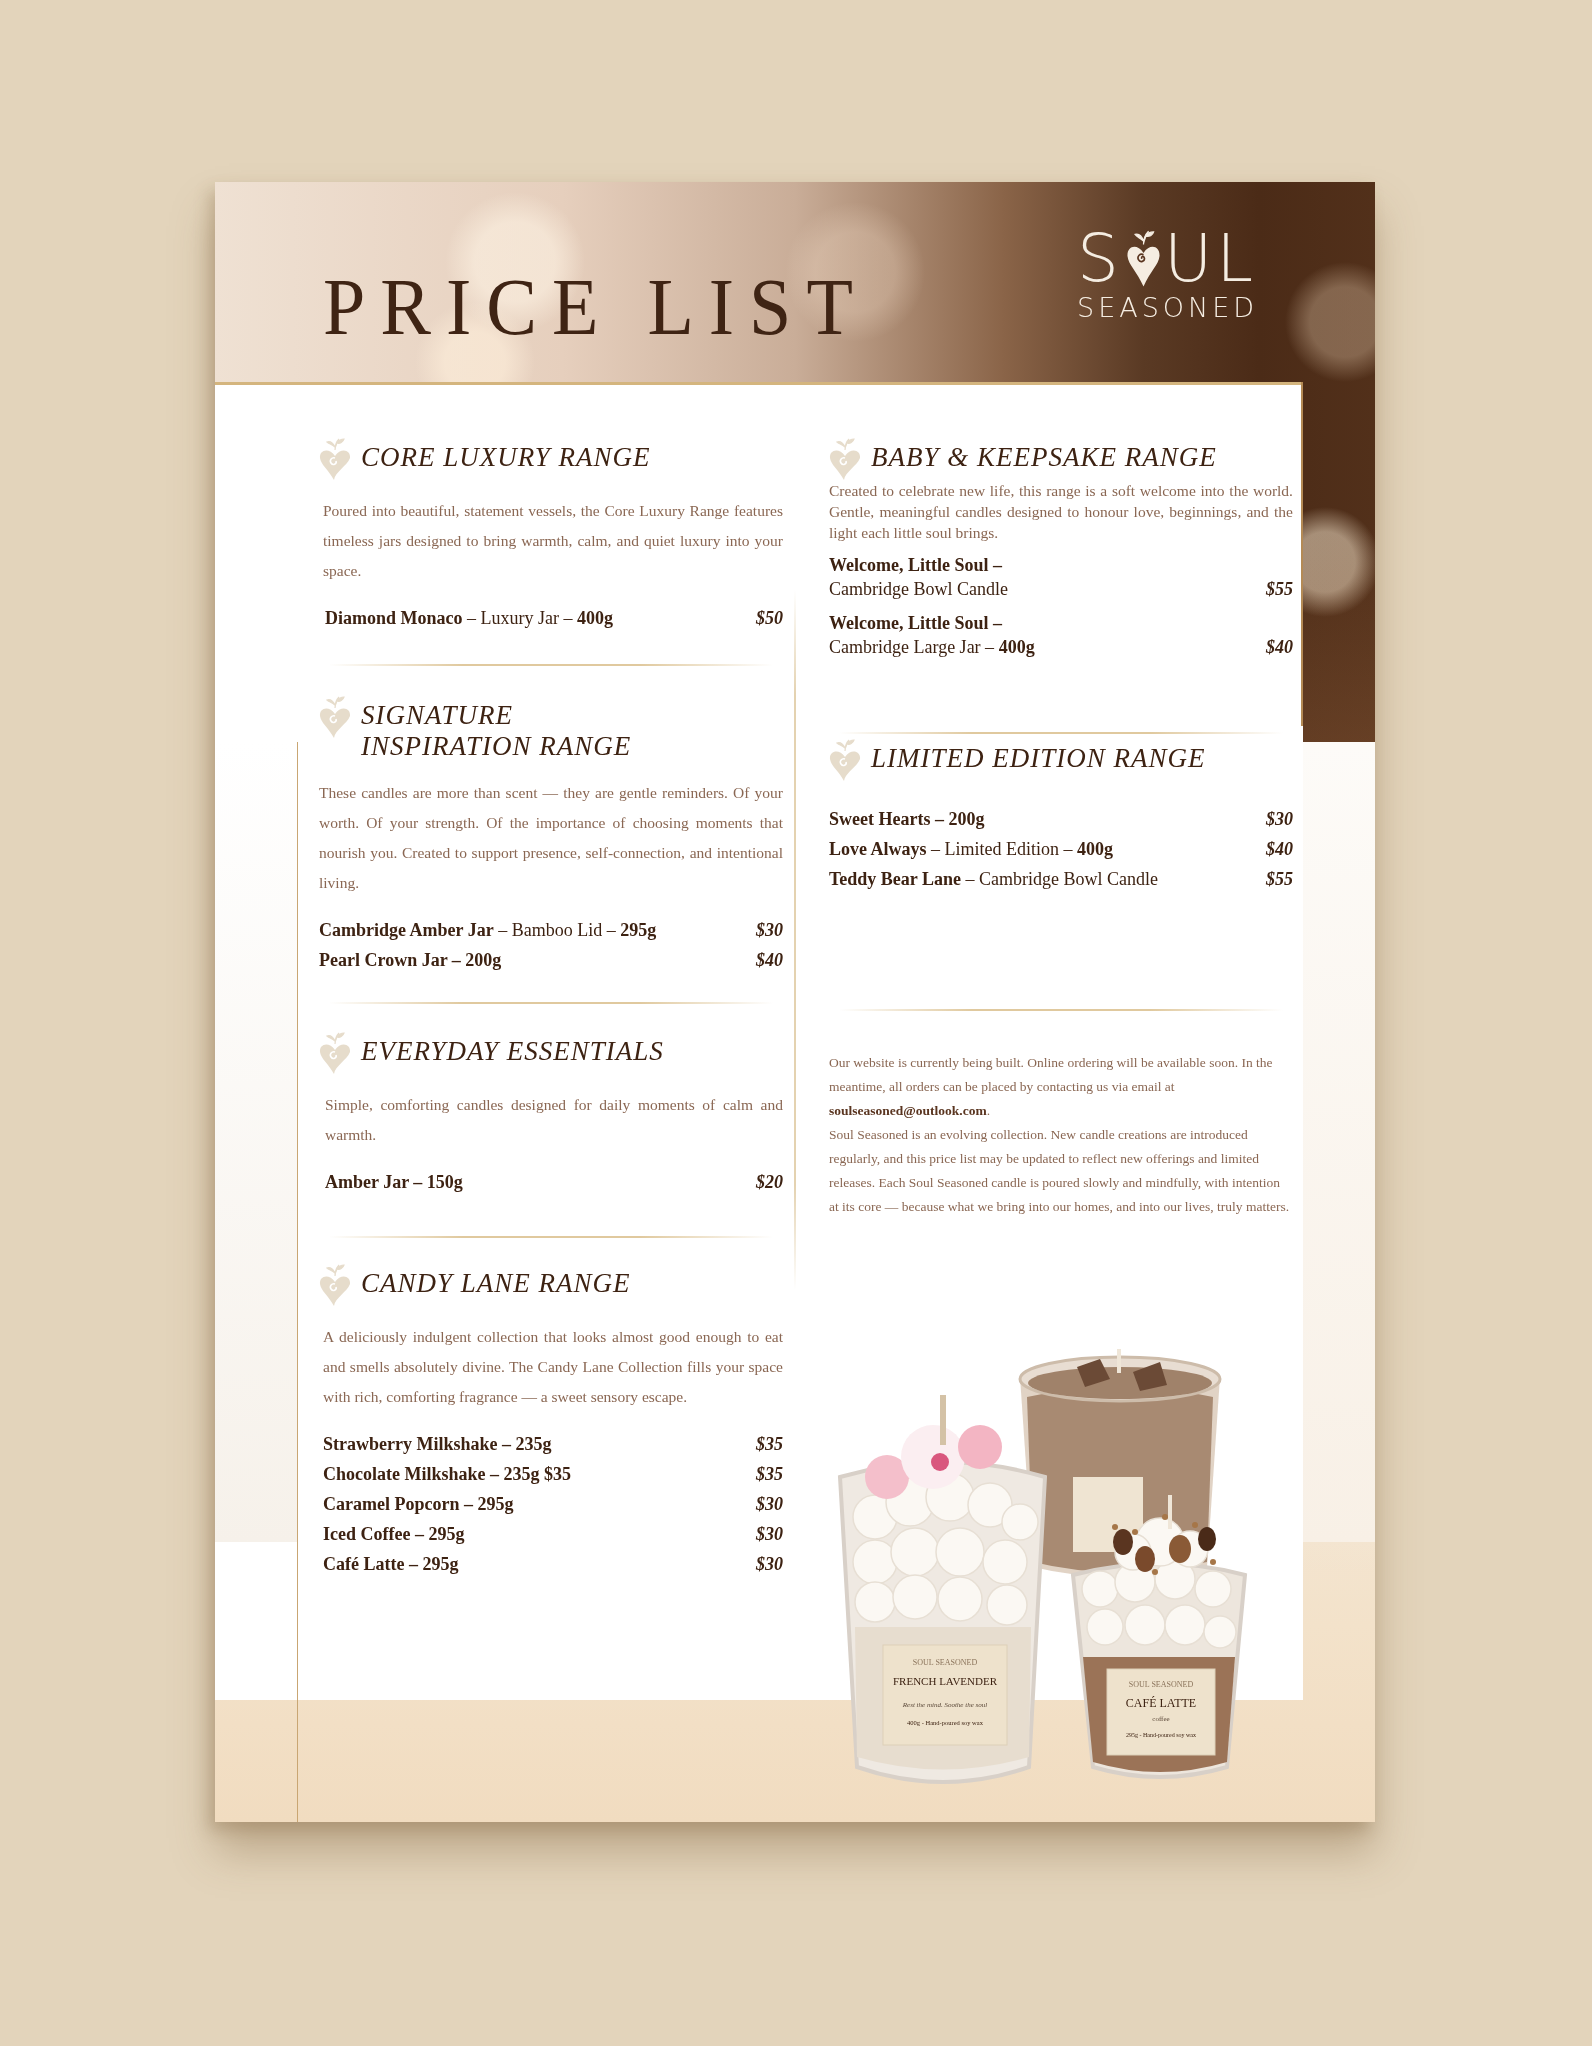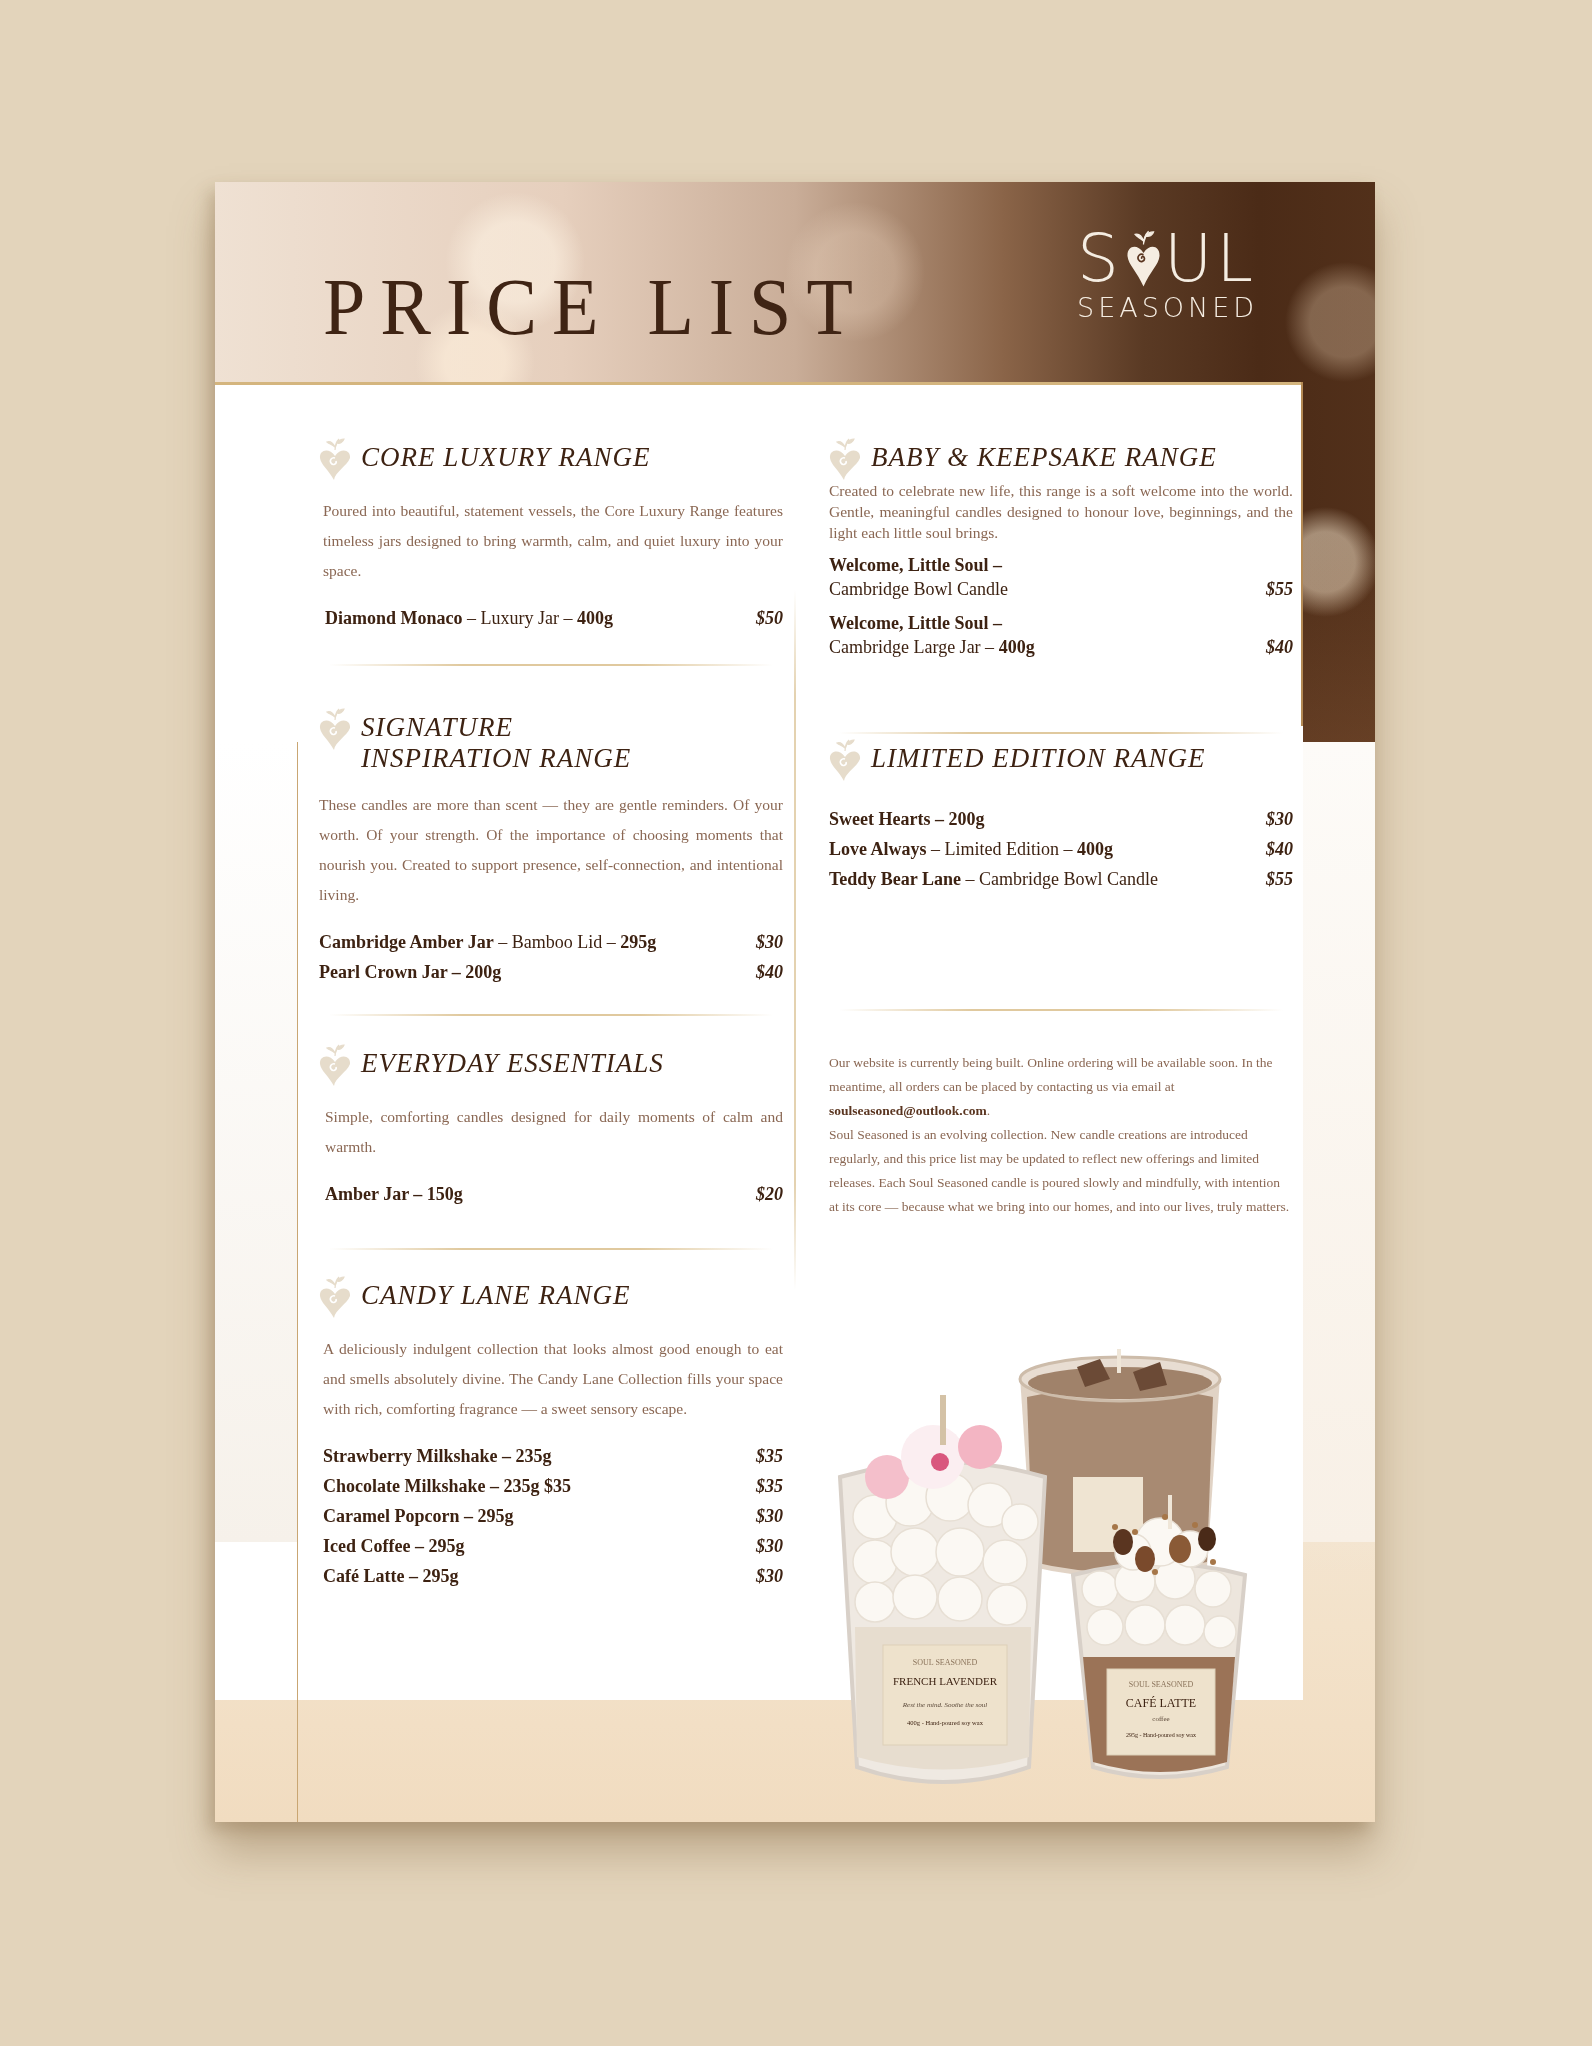--- a/index.html
+++ b/index.html
@@ -121,21 +121,21 @@
       <div class="sec-desc" style="margin-left:4px;">Poured into beautiful, statement vessels, the Core Luxury Range features timeless jars designed to bring warmth, calm, and quiet luxury into your space.</div>
       <div class="items" style="margin-left:6px;">
         <div class="item">
           <span><b>Diamond Monaco</b><span class="sub"> – Luxury Jar – </span><b>400g</b></span>
           <span class="price">$50</span>
         </div>
       </div>
       <div class="hr" style="position:absolute;left:0;right:0;top:222px;"></div>
     </div>
 
-    <div class="section" style="height:318px;margin-top:34px;">
+    <div class="section" style="height:318px;margin-top:22px;">
       <div class="sec-head">
         <svg width="36" height="44" viewBox="0 0 36 44">
             <path d="M18 14 C18 9 19 6 22 3 M18 11 C15 8 12 8 10 6 C13 5 16 7 18 11 M20 7 C22 4 25 3 27 3 C26 6 23 8 20 7" fill="#e6dccb" stroke="#e6dccb" stroke-width="1.2"></path>
             <path d="M18 20 C12 11 2 14 3 22 C4 29 11 33 17 44 C18 36 30 30 33 22 C34 14 24 11 18 20 Z" fill="#e6dccb"></path>
             <path d="M18 22 C15 21 12 24 14 27 C16 30 20 28 19 25" fill="none" stroke="#fff" stroke-width="1.6"></path>
           </svg>
         <div class="sec-title">
             <div>SIGNATURE</div>
             <div>INSPIRATION RANGE</div>
           </div>

